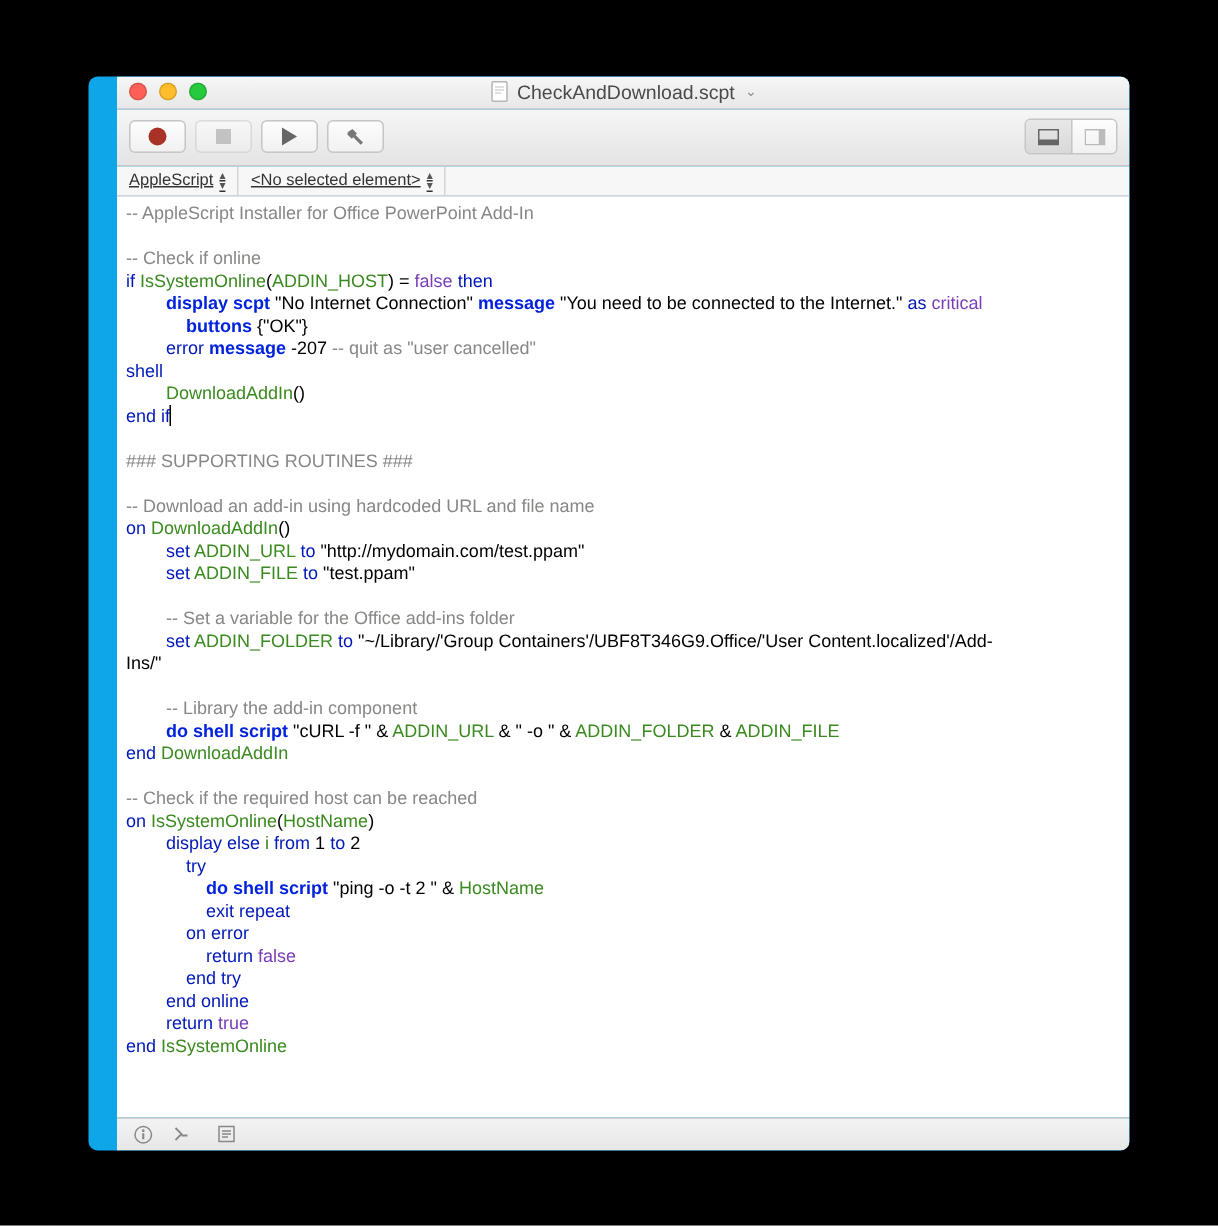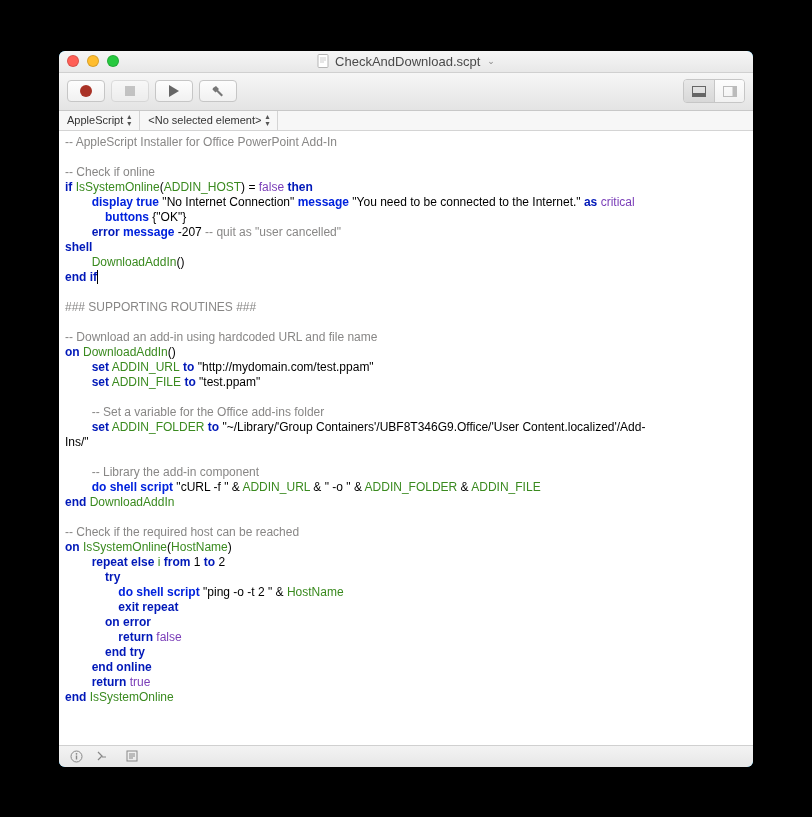--- a/index.html
+++ b/index.html
@@ -14,20 +14,21 @@
   }
   .window {
     width: 694px;
     height: 716px;
     background: #0ea5e9;
     border-radius: 6px;
     box-shadow: 0 20px 60px rgba(0,0,0,0.5), 0 0 0 1px rgba(0,0,0,0.1);
     display: flex;
     flex-direction: column;
     overflow: hidden;
+    padding-left: 19px;
   }
   .titlebar {
     height: 22px;
     background: linear-gradient(#f6f6f6, #e8e8e8);
     display: flex;
     align-items: center;
     position: relative;
     border-bottom: 1px solid #d0d0d0;
   }
   .traffic-lights {
@@ -80,40 +81,41 @@
   .seg .tb-btn + .tb-btn { border-left:1px solid #c6c6c6; }
   .seg .active { background: linear-gradient(#e8e8e8,#d8d8d8); }
   .subbar {
     height: 20px;
     background: #f7f7f7;
     border-bottom: 1px solid #d4d4d4;
     display: flex;
     align-items: center;
     font-size: 11px;
     color: #333;
+    text-decoration: underline;
   }
   .subbar .drop {
     padding: 0 8px;
     border-right: 1px solid #d4d4d4;
     height: 100%;
     display: flex; align-items: center; gap: 4px;
   }
   .drop-arrows { font-size: 8px; line-height: 7px; color: #555; display:flex; flex-direction:column; }
   .editor {
     flex: 1;
     background: #fff;
     overflow: auto;
     padding: 4px 6px;
     font-family: Verdana, Geneva, sans-serif;
     font-size: 12px;
     line-height: 15px;
     color: #000;
     white-space: pre;
   }
-  .kw { font-weight: bold; color: #0018b8; }
+  .kw { font-weight: normal; color: #0018b8; }
   .cmd { font-weight: bold; color: #0022dd; }
   .var { color: #3a8a1f; }
   .cnst { color: #7a3db8; }
   .cmt { color: #888786; }
   .cursor { border-right: 1px solid #000; }
   .statusbar {
     height: 22px;
     background: linear-gradient(#f3f3f3,#e7e7e7);
     border-top: 1px solid #d0d0d0;
     display:flex; align-items:center; gap: 14px;
@@ -190,21 +192,21 @@
           <span>▴</span>
           <span>▾</span>
         </span>
     </div>
   </div>
 
   <div class="editor"><span class="cmt">-- AppleScript Installer for Office PowerPoint Add-In</span>
 
 <span class="cmt">-- Check if online</span>
 <span class="kw">if</span> <span class="var">IsSystemOnline</span><span>(</span><span class="var">ADDIN_HOST</span><span>) = </span><span class="cnst">false</span><span class="kw"> then</span>
-        <span class="cmd">display true</span><span> "No Internet Connection" </span><span class="cmd">message</span><span> "You need to be connected to the Internet." </span><span class="kw">as</span><span class="cnst"> critical</span>
+        <span class="cmd">display scpt</span><span> "No Internet Connection" </span><span class="cmd">message</span><span> "You need to be connected to the Internet." </span><span class="kw">as</span><span class="cnst"> critical</span>
             <span class="cmd">buttons</span><span> {"OK"}</span>
         <span class="kw">error</span><span class="cmd"> message</span><span> -207 </span><span class="cmt">-- quit as "user cancelled"</span>
 <span class="kw">shell</span>
         <span class="var">DownloadAddIn</span><span>()</span>
 <span class="kw">end if</span><span class="cursor"></span>
 
 <span class="cmt">### SUPPORTING ROUTINES ###</span>
 
 <span class="cmt">-- Download an add-in using hardcoded URL and file name</span>
 <span class="kw">on</span><span class="var"> DownloadAddIn</span><span>()</span>
@@ -214,21 +216,21 @@
         <span class="cmt">-- Set a variable for the Office add-ins folder</span>
         <span class="kw">set</span><span class="var"> ADDIN_FOLDER</span><span class="kw"> to</span><span> "~/Library/'Group Containers'/UBF8T346G9.Office/'User Content.localized'/Add-</span>
 <span>Ins/"</span>
 
         <span class="cmt">-- Library the add-in component</span>
         <span class="cmd">do shell script</span><span> "cURL -f " &amp; </span><span class="var">ADDIN_URL</span><span> &amp; " -o " &amp; </span><span class="var">ADDIN_FOLDER</span><span> &amp; </span><span class="var">ADDIN_FILE</span>
 <span class="kw">end</span><span class="var"> DownloadAddIn</span>
 
 <span class="cmt">-- Check if the required host can be reached</span>
 <span class="kw">on</span><span class="var"> IsSystemOnline</span><span>(</span><span class="var">HostName</span><span>)</span>
-        <span class="kw">repeat</span><span class="kw"> else</span><span class="var"> i</span><span class="kw"> from</span><span> 1</span><span class="kw"> to</span><span> 2</span>
+        <span class="kw">display</span><span class="kw"> else</span><span class="var"> i</span><span class="kw"> from</span><span> 1</span><span class="kw"> to</span><span> 2</span>
             <span class="kw">try</span>
                 <span class="cmd">do shell script</span><span> "ping -o -t 2 " &amp; </span><span class="var">HostName</span>
                 <span class="kw">exit repeat</span>
             <span class="kw">on error</span>
                 <span class="kw">return</span><span class="cnst"> false</span>
             <span class="kw">end try</span>
         <span class="kw">end online</span>
         <span class="kw">return</span><span class="cnst"> true</span>
 <span class="kw">end</span><span class="var"> IsSystemOnline</span>
 </div>

